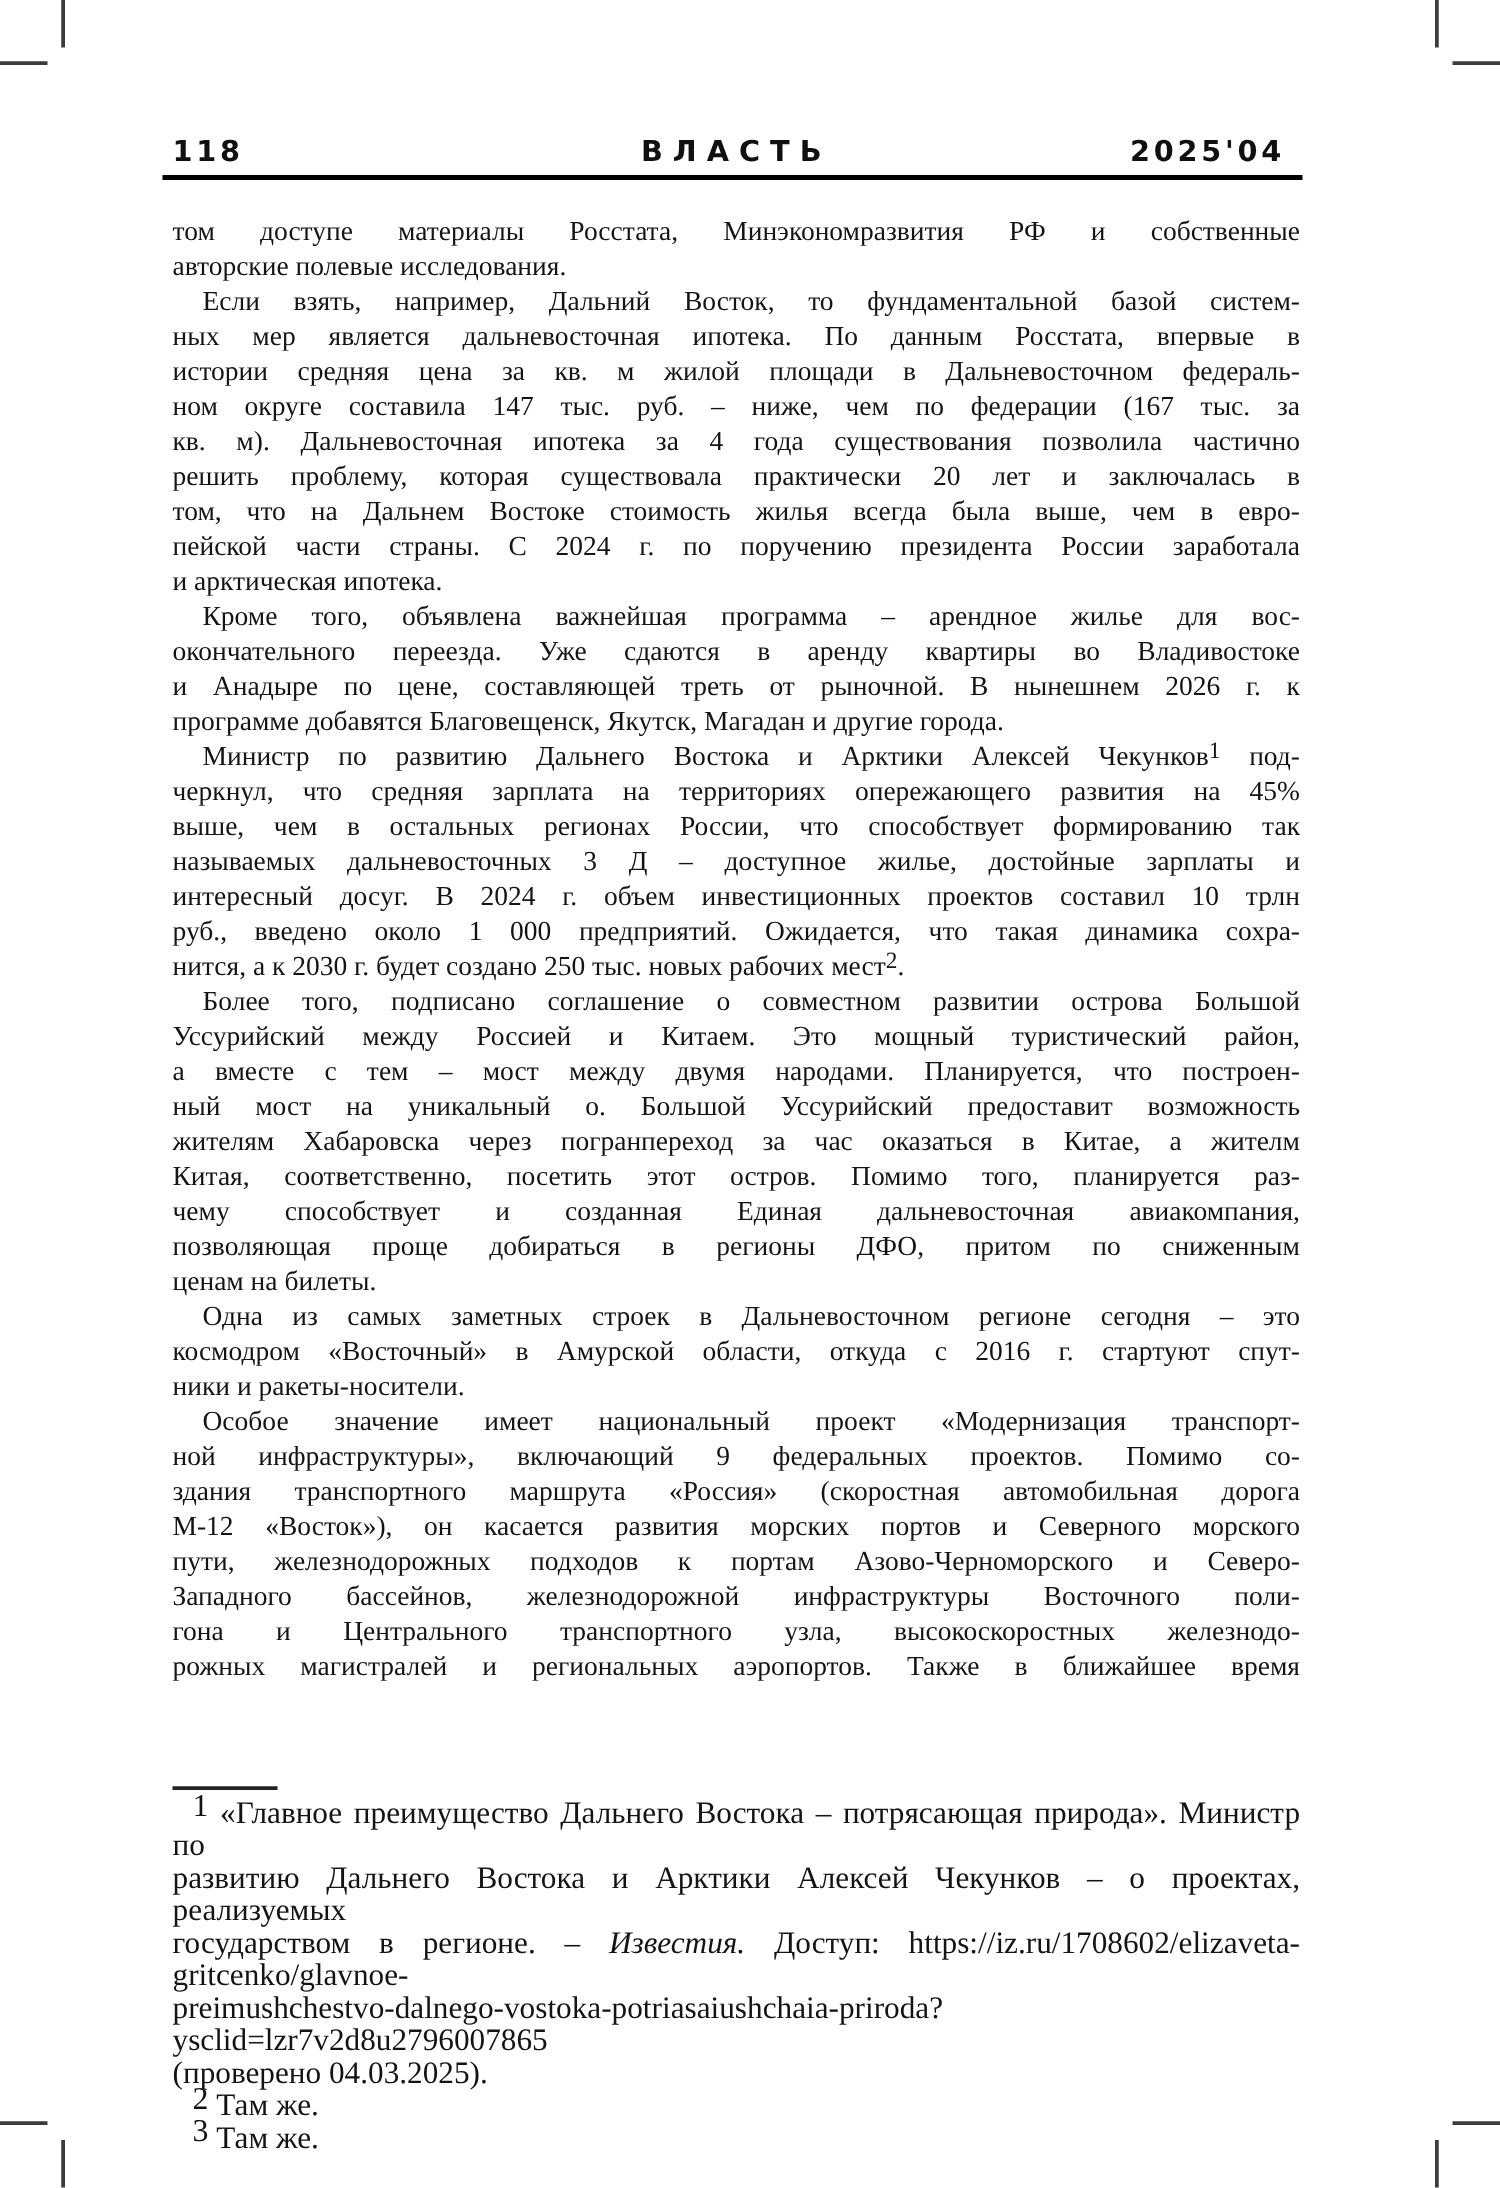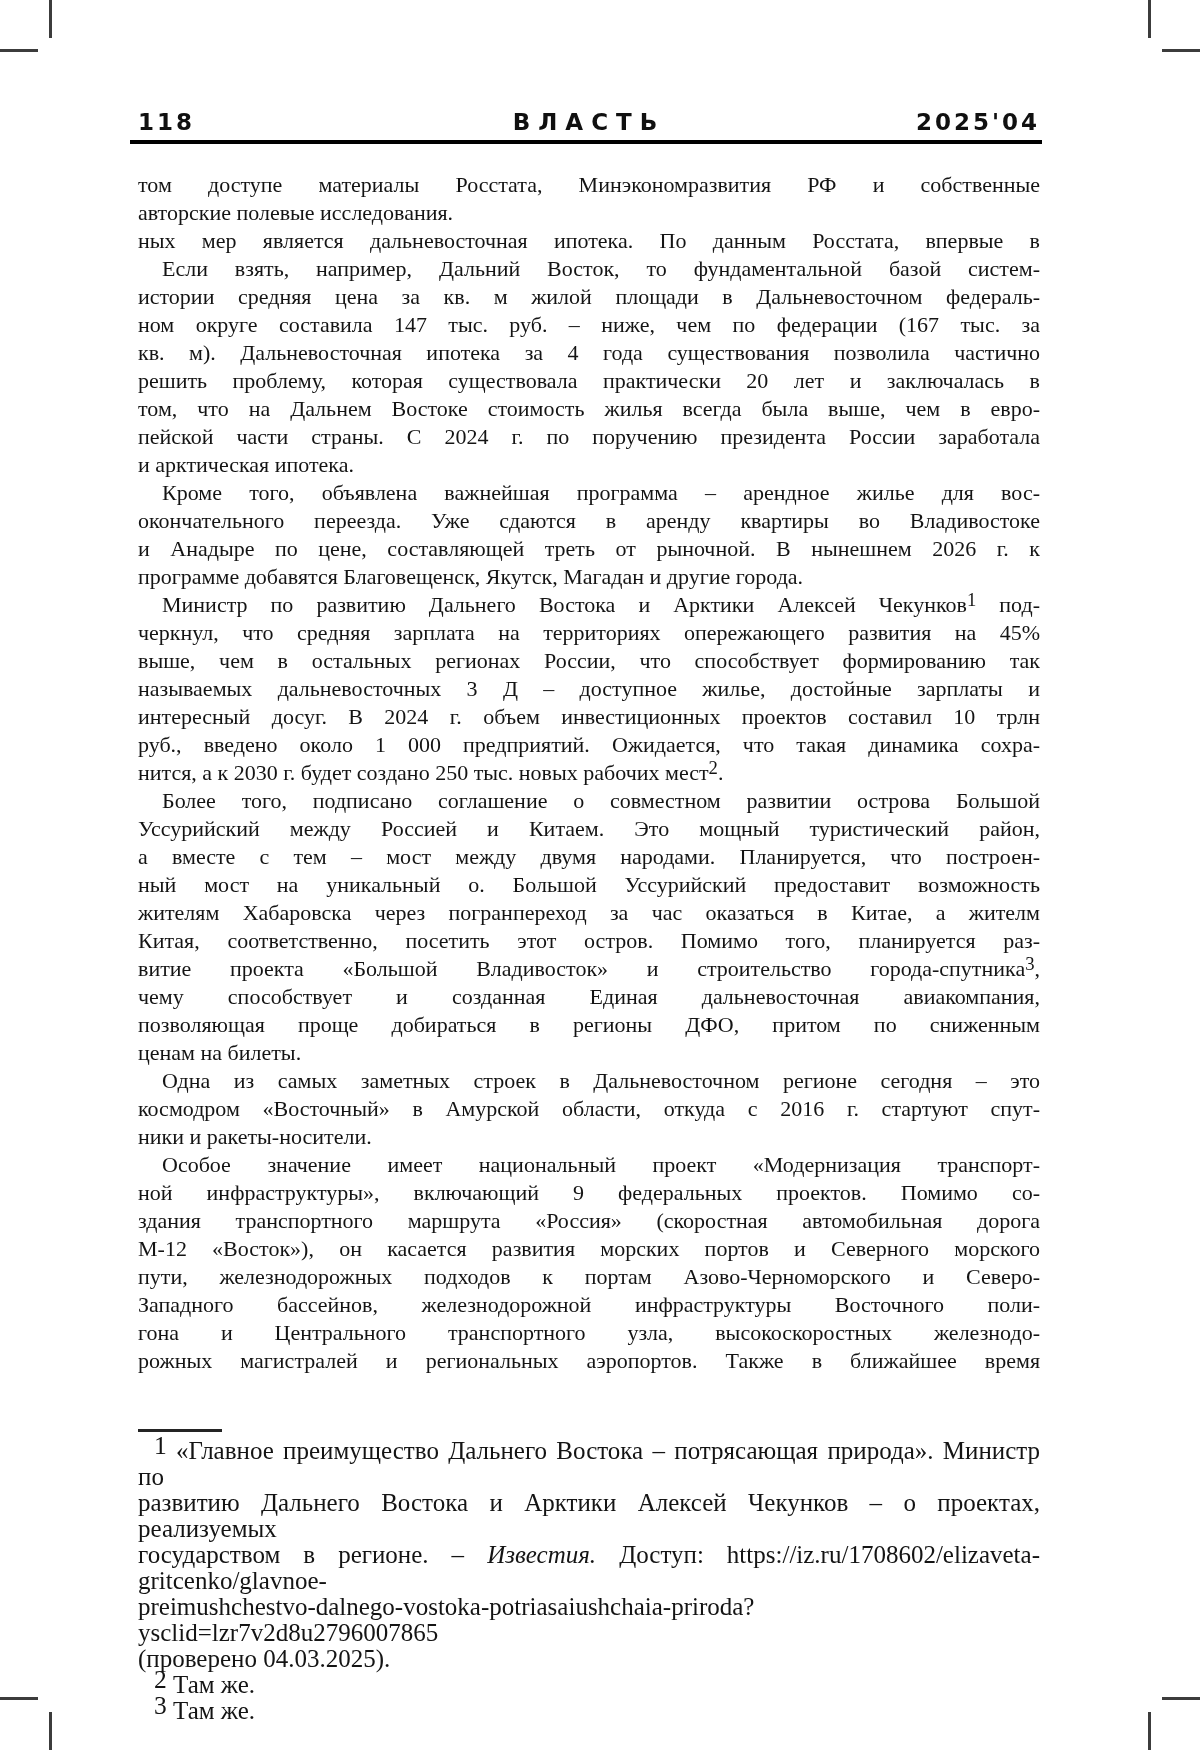--- a/index.html
+++ b/index.html
@@ -28,21 +28,21 @@
 
   
   .header {
     position: absolute; left: 138px; top: 109px; width: 902px; height: 30px;
     font-family: "DejaVu Sans", sans-serif;
     font-weight: 700; font-size: 23px;
     color: #101010;
   }
   .h-left   { position: absolute; left: 0; top: 0; letter-spacing: 3px; }
   .h-center { position: absolute; left: 50%; top: 0; transform: translateX(-50%); letter-spacing: 8px; }
-  .h-right  { position: absolute; right: 0; top: 0; letter-spacing: 3px; text-align: right; }
+  .h-right  { position: absolute; right: 12px; top: 0; letter-spacing: 3px; text-align: right; }
   .header-rule {
     position: absolute; left: 130px; top: 140px; width: 912px; height: 4px;
     background: var(--rule, #000000);
   }
 
   
   .body-text {
     position: absolute; left: 138px; top: 171px; width: 902px;
     font-size: 22px; line-height: 28px;
     color: var(--text, #141414);
@@ -84,22 +84,22 @@
   <div class="header">
     <span class="h-left">118</span>
     <span class="h-center">ВЛАСТЬ</span>
     <span class="h-right">2025'04</span>
   </div>
   <div class="header-rule"></div>
 
   <div class="body-text">
       <div class="line">том доступе материалы Росстата, Минэкономразвития РФ и собственные</div>
       <div class="line last">авторские полевые исследования.</div>
+      <div class="line indent">Если взять, например, Дальний Восток, то фундаментальной базой систем-</div>
       <div class="line">ных мер является дальневосточная ипотека. По данным Росстата, впервые в</div>
-      <div class="line indent">Если взять, например, Дальний Восток, то фундаментальной базой систем-</div>
       <div class="line">истории средняя цена за кв. м жилой площади в Дальневосточном федераль-</div>
       <div class="line">ном округе составила 147 тыс. руб. – ниже, чем по федерации (167 тыс. за</div>
       <div class="line">кв. м). Дальневосточная ипотека за 4 года существования позволила частично</div>
       <div class="line">решить проблему, которая существовала практически 20 лет и заключалась в</div>
       <div class="line">том, что на Дальнем Востоке стоимость жилья всегда была выше, чем в евро-</div>
       <div class="line">пейской части страны. С 2024 г. по поручению президента России заработала</div>
       <div class="line last">и арктическая ипотека.</div>
       <div class="line indent">Кроме того, объявлена важнейшая программа – арендное жилье для вос-</div>
       <div class="line">окончательного переезда. Уже сдаются в аренду квартиры во Владивостоке</div>
       <div class="line">и Анадыре по цене, составляющей треть от рыночной. В нынешнем 2026 г. к</div>
@@ -110,21 +110,20 @@
       <div class="line">называемых дальневосточных 3 Д – доступное жилье, достойные зарплаты и</div>
       <div class="line">интересный досуг. В 2024 г. объем инвестиционных проектов составил 10 трлн</div>
       <div class="line">руб., введено около 1 000 предприятий. Ожидается, что такая динамика сохра-</div>
       <div class="line last">нится, а к 2030 г. будет создано 250 тыс. новых рабочих мест<sup class="fnref">2</sup>.</div>
       <div class="line indent">Более того, подписано соглашение о совместном развитии острова Большой</div>
       <div class="line">Уссурийский между Россией и Китаем. Это мощный туристический район,</div>
       <div class="line">а вместе с тем – мост между двумя народами. Планируется, что построен-</div>
       <div class="line">ный мост на уникальный о. Большой Уссурийский предоставит возможность</div>
       <div class="line">жителям Хабаровска через погранпереход за час оказаться в Китае, а жителм</div>
       <div class="line">Китая, соответственно, посетить этот остров. Помимо того, планируется раз-</div>
-      <div class="line">витие проекта «Большой Владивосток» и строительство города-спутника<sup class="fnref">3</sup>,</div>
       <div class="line">чему способствует и созданная Единая дальневосточная авиакомпания,</div>
       <div class="line">позволяющая проще добираться в регионы ДФО, притом по сниженным</div>
       <div class="line last">ценам на билеты.</div>
       <div class="line indent">Одна из самых заметных строек в Дальневосточном регионе сегодня – это</div>
       <div class="line">космодром «Восточный» в Амурской области, откуда с 2016 г. стартуют спут-</div>
       <div class="line last">ники и ракеты-носители.</div>
       <div class="line indent">Особое значение имеет национальный проект «Модернизация транспорт-</div>
       <div class="line">ной инфраструктуры», включающий 9 федеральных проектов. Помимо со-</div>
       <div class="line">здания транспортного маршрута «Россия» (скоростная автомобильная дорога</div>
       <div class="line">М-12 «Восток»), он касается развития морских портов и Северного морского</div>

